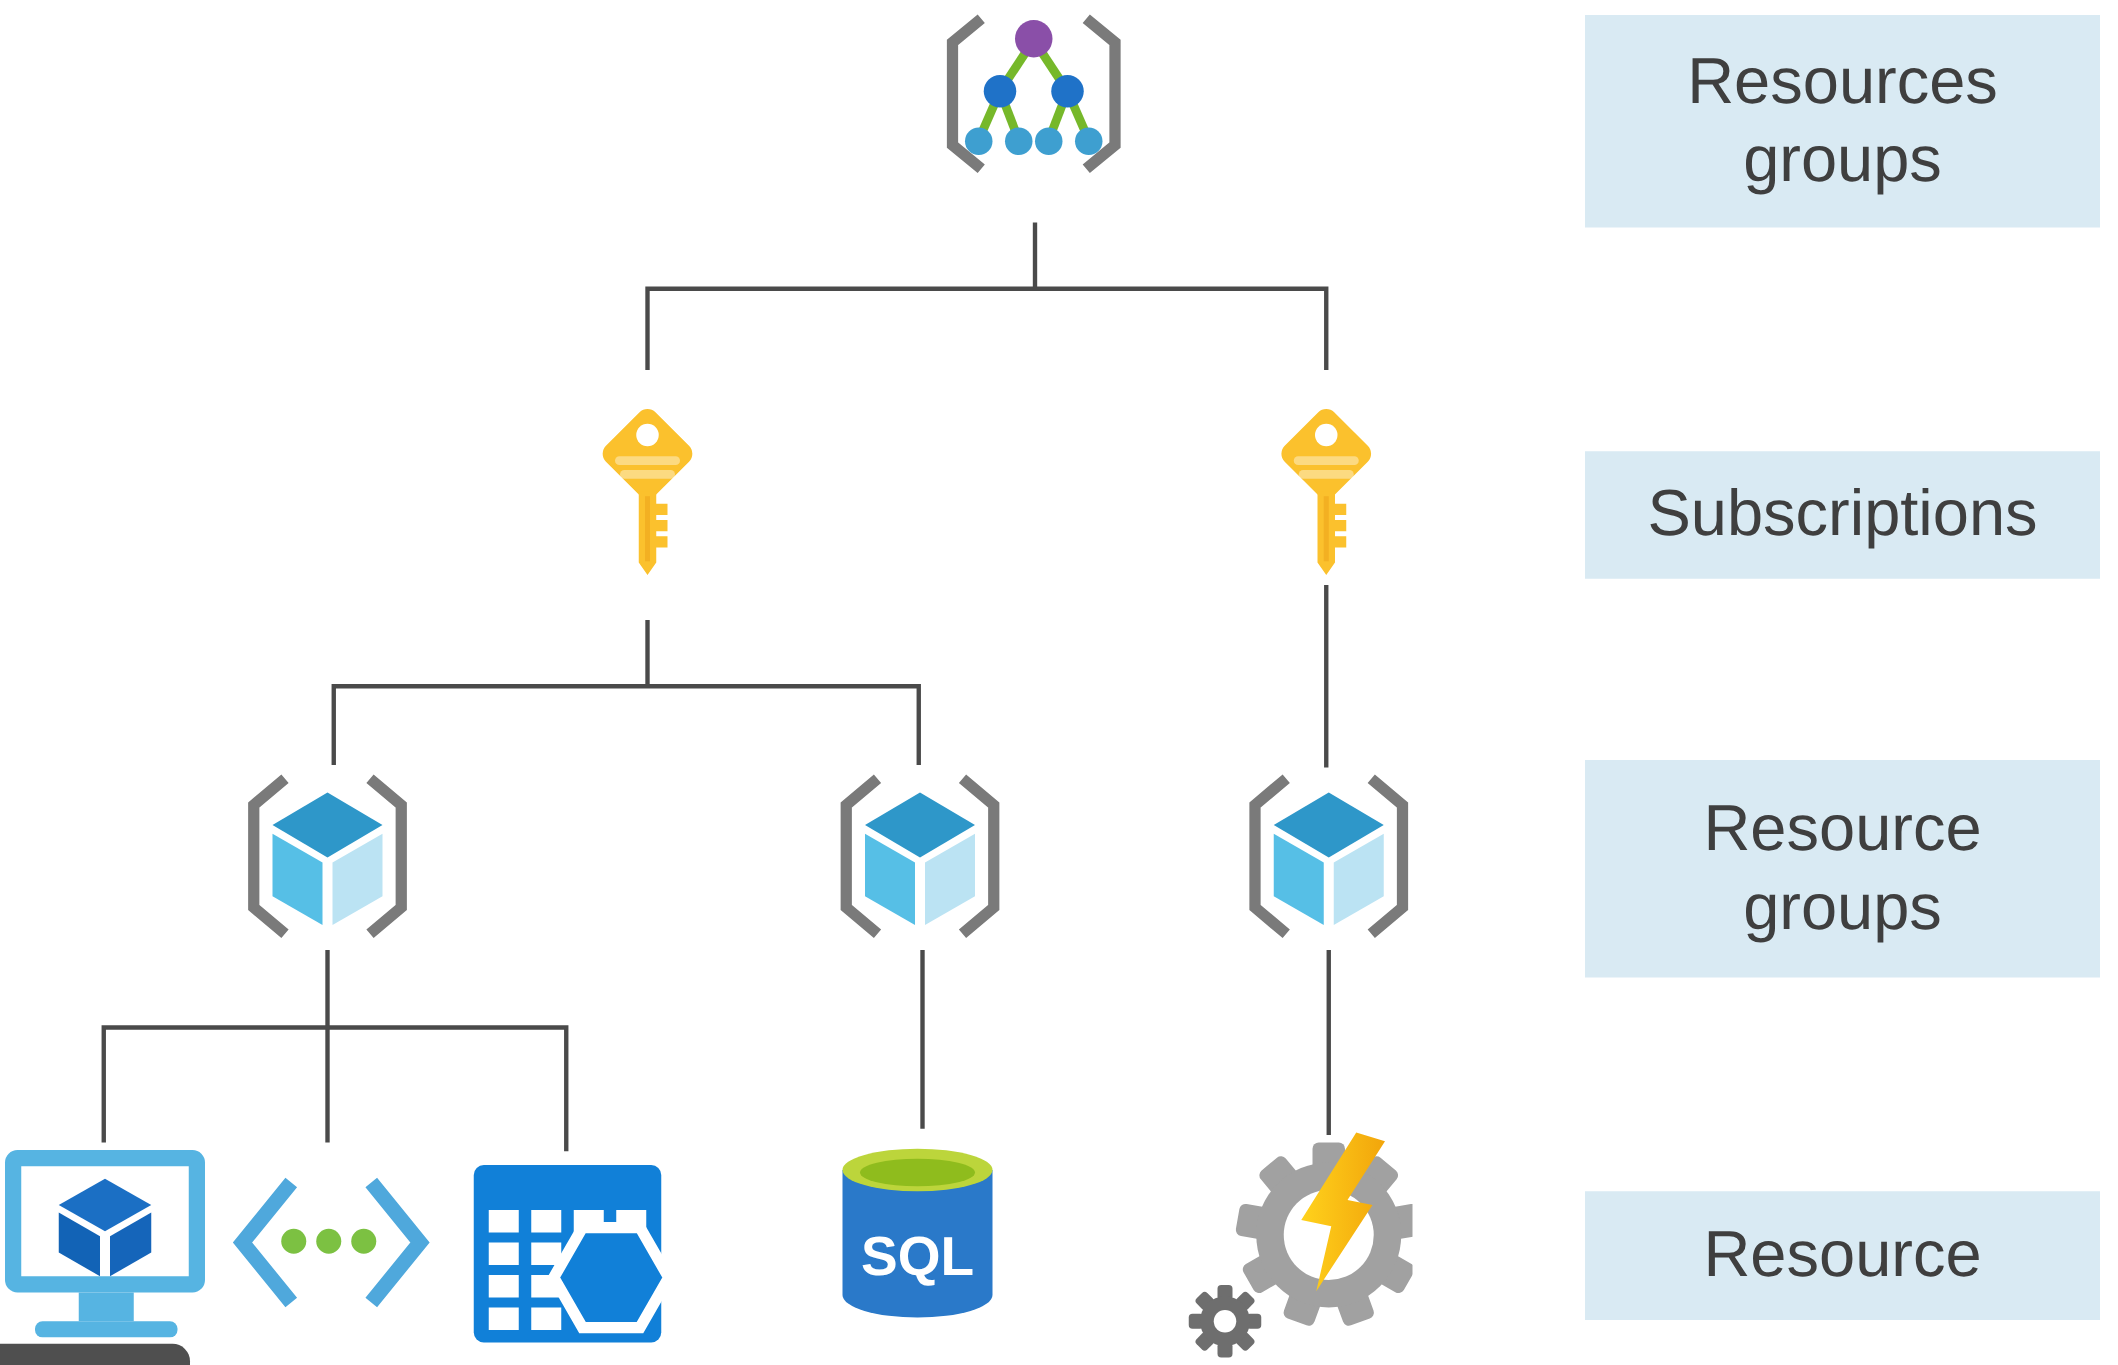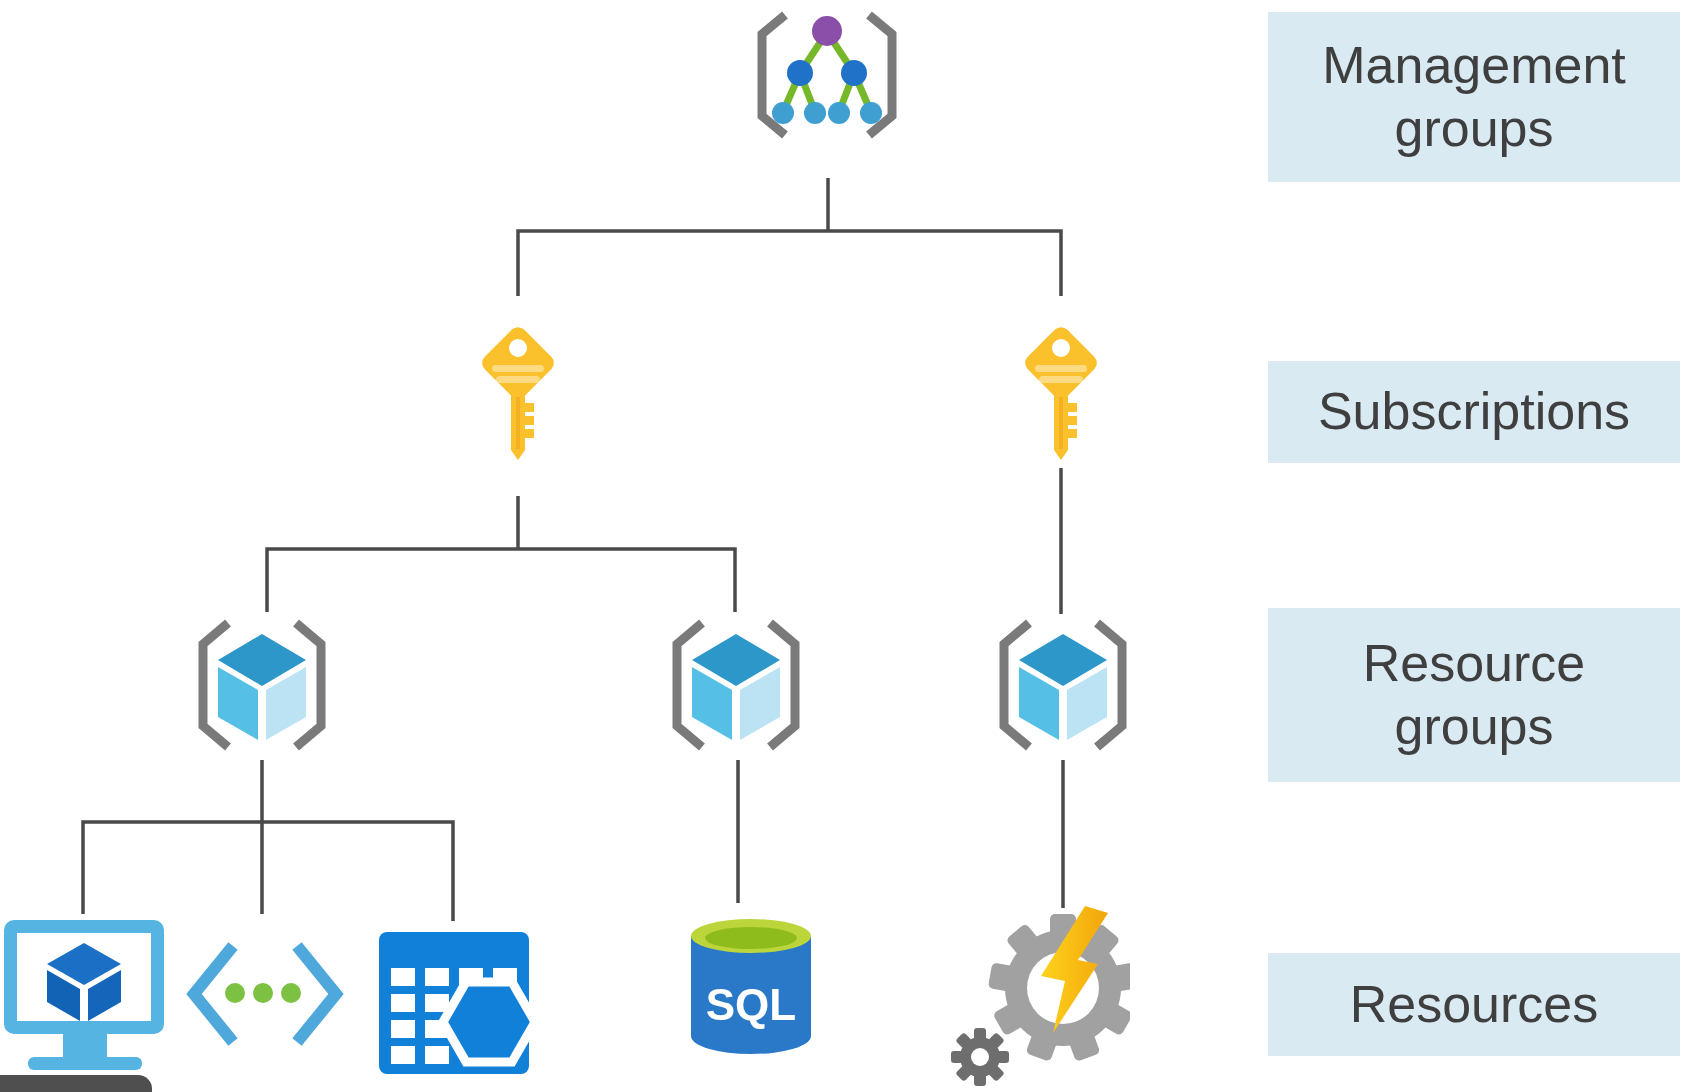--- a/index.html
+++ b/index.html
@@ -166,21 +166,21 @@
         <rect x="18" y="92" width="24" height="18"></rect>
           <rect x="52" y="92" width="24" height="18"></rect>
           <rect x="86" y="92" width="24" height="18"></rect>
         <rect x="18" y="118" width="24" height="18"></rect>
           <rect x="52" y="118" width="24" height="18"></rect>
       </g>
       <polygon points="70,94 93,54 139,54 162,94 139,134 93,134" fill="#1180D8" stroke="#FFFFFF" stroke-width="9"></polygon>
     </svg>
   </div>
 
-  <div class="abs" style="left:686px;top:912px">
+  <div class="abs" style="left:669px;top:912px">
     <svg width="130" height="152" viewBox="0 0 130 152">
       <path d="M5,24 L5,124 A60,18 0 0 0 125,124 L125,24 Z" fill="#2A79C9"></path>
       <ellipse cx="65" cy="24" rx="60" ry="17" fill="#BCD53B"></ellipse>
       <ellipse cx="65" cy="26" rx="46" ry="11" fill="#8FBC1D"></ellipse>
       <text x="65" y="108" text-anchor="middle" font-family="Liberation Sans, sans-serif" font-size="44" font-weight="bold" fill="#FFFFFF">SQL</text>
     </svg>
   </div>
 
   <div class="abs" style="left:910px;top:902px">
     <svg width="220" height="190" viewBox="0 0 220 190">
@@ -217,27 +217,27 @@
           <rect x="64" y="126" width="12" height="12" rx="3" transform="rotate(315 70 155)"></rect>
         </g>
         <circle cx="70" cy="155" r="20"></circle>
         <circle cx="70" cy="155" r="9" fill="#FFFFFF"></circle>
       </g>
       <polygon points="175,4 198,11 168,58 188,62 143,131 155,79 131,74" fill="url(#boltGrad)"></polygon>
     </svg>
   </div>
 
   <div class="label-box" style="top:12px;height:170px">
-    <span>Management groups</span>
+    <span>Resources groups</span>
   </div>
   <div class="label-box" style="top:608px;height:174px">
     <span>Resource groups</span>
   </div>
   <div class="label-box" style="top:361px;height:102px">
     <span>Subscriptions</span>
   </div>
   <div class="label-box" style="top:953px;height:103px">
-    <span>Resources</span>
+    <span>Resource</span>
   </div>
 
   <div class="corner-fragment"></div>
 
 </div>
 
 </body></html>

